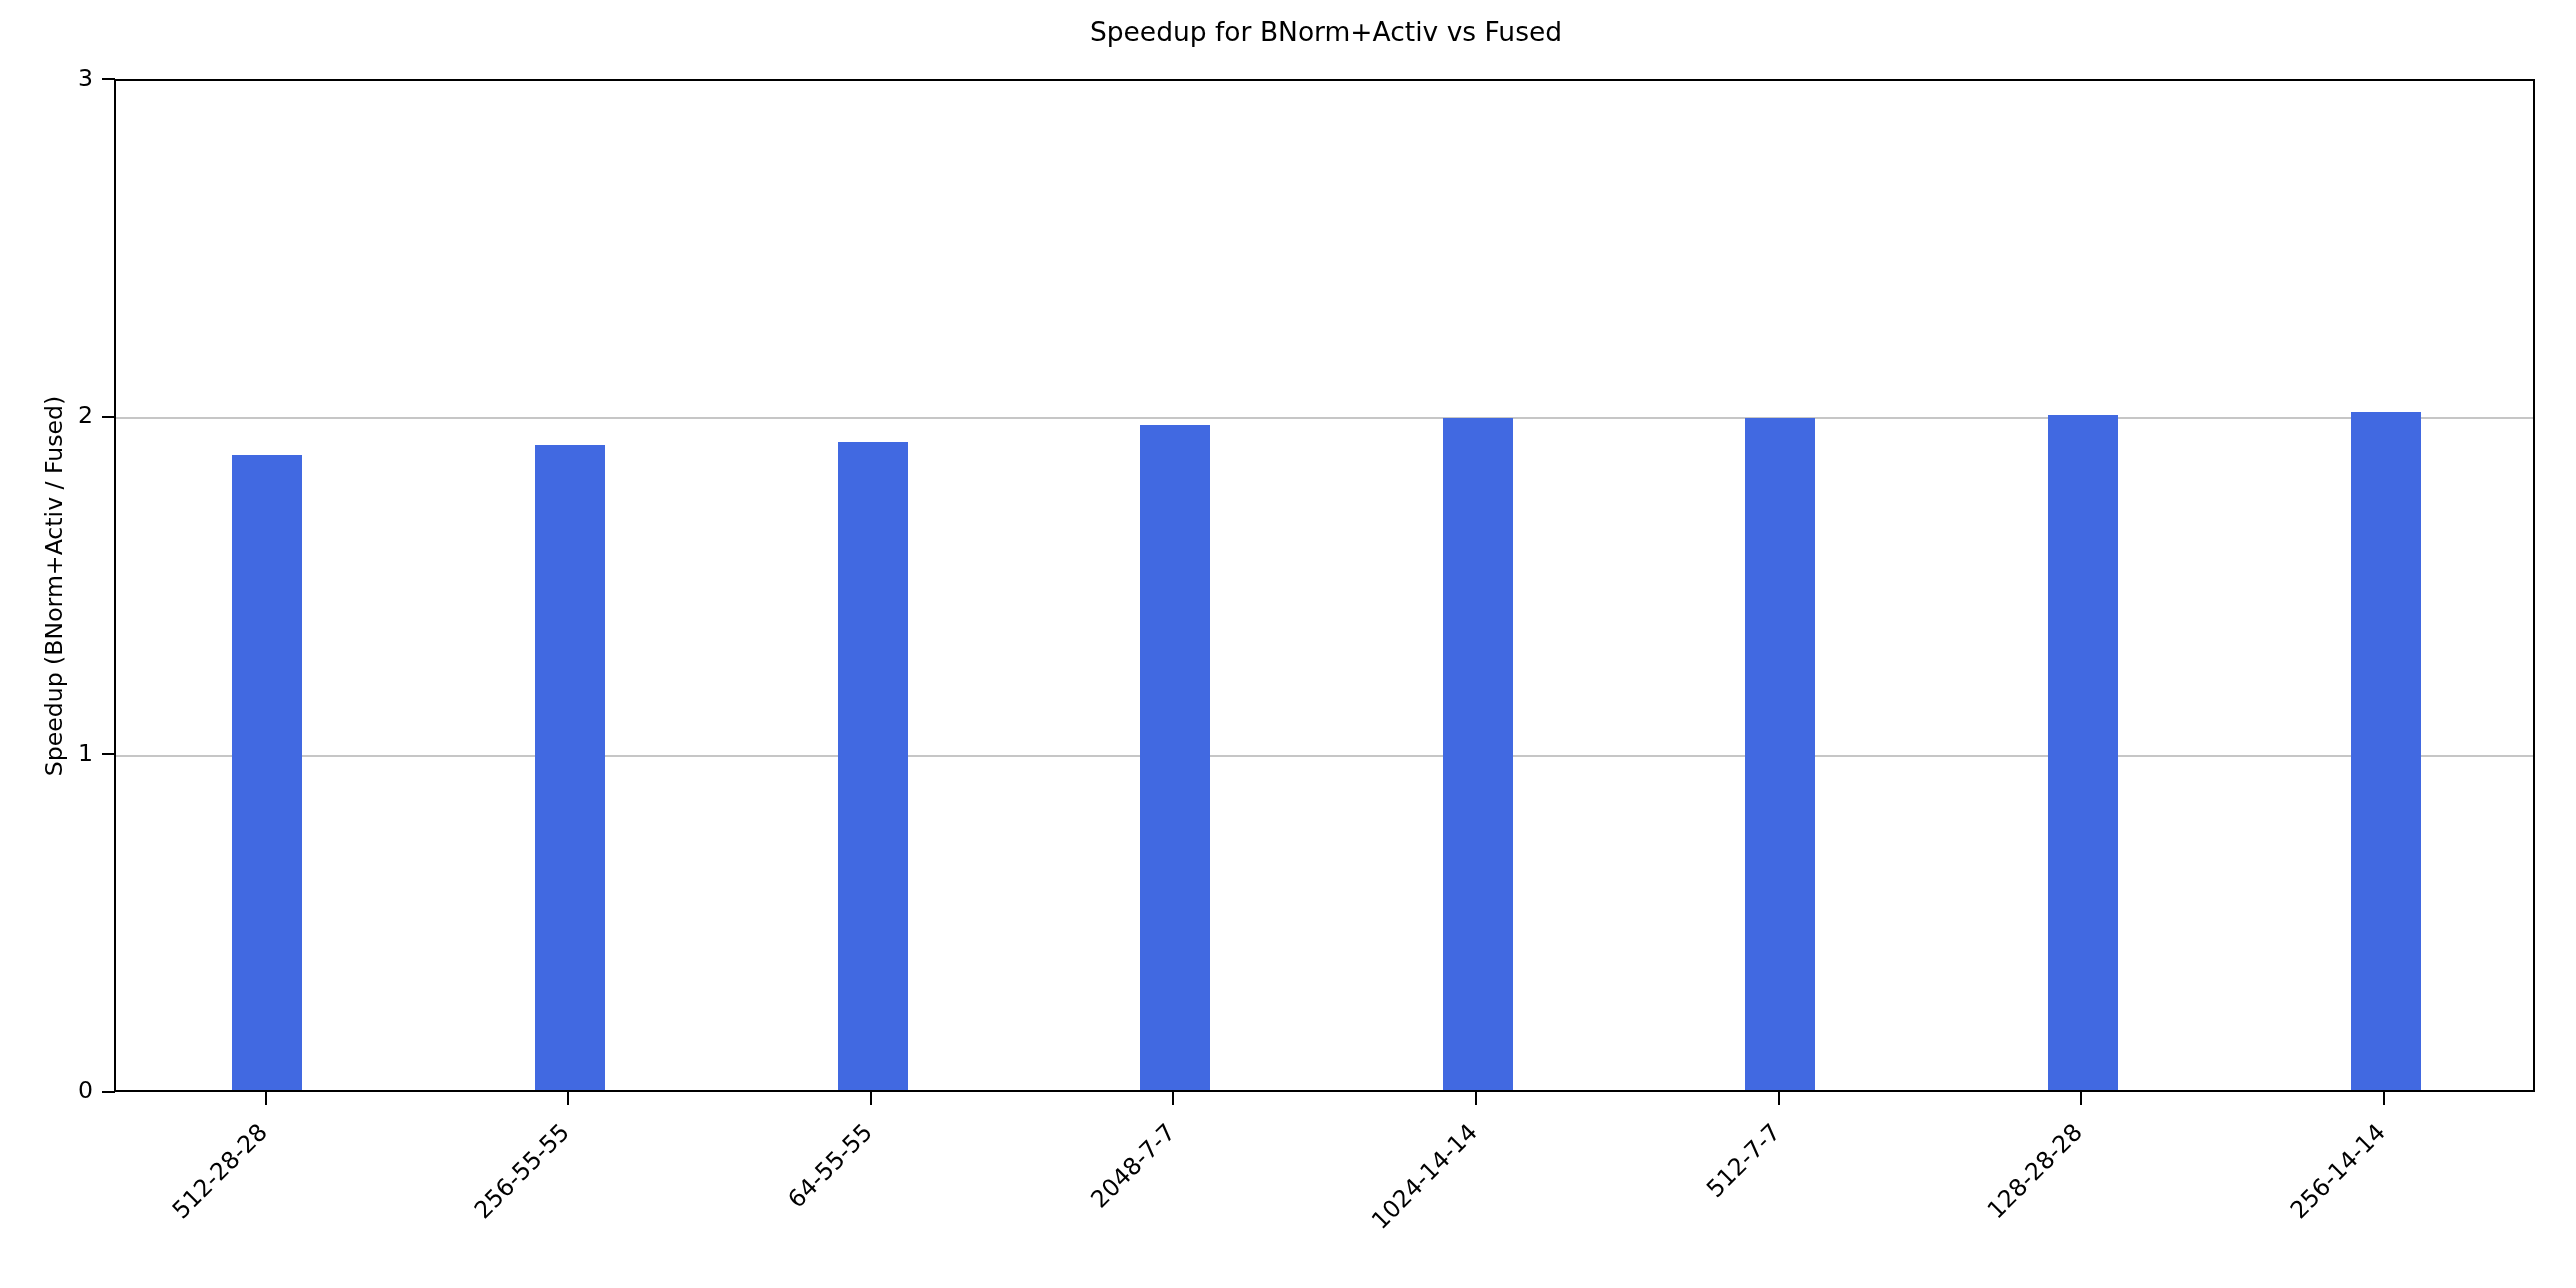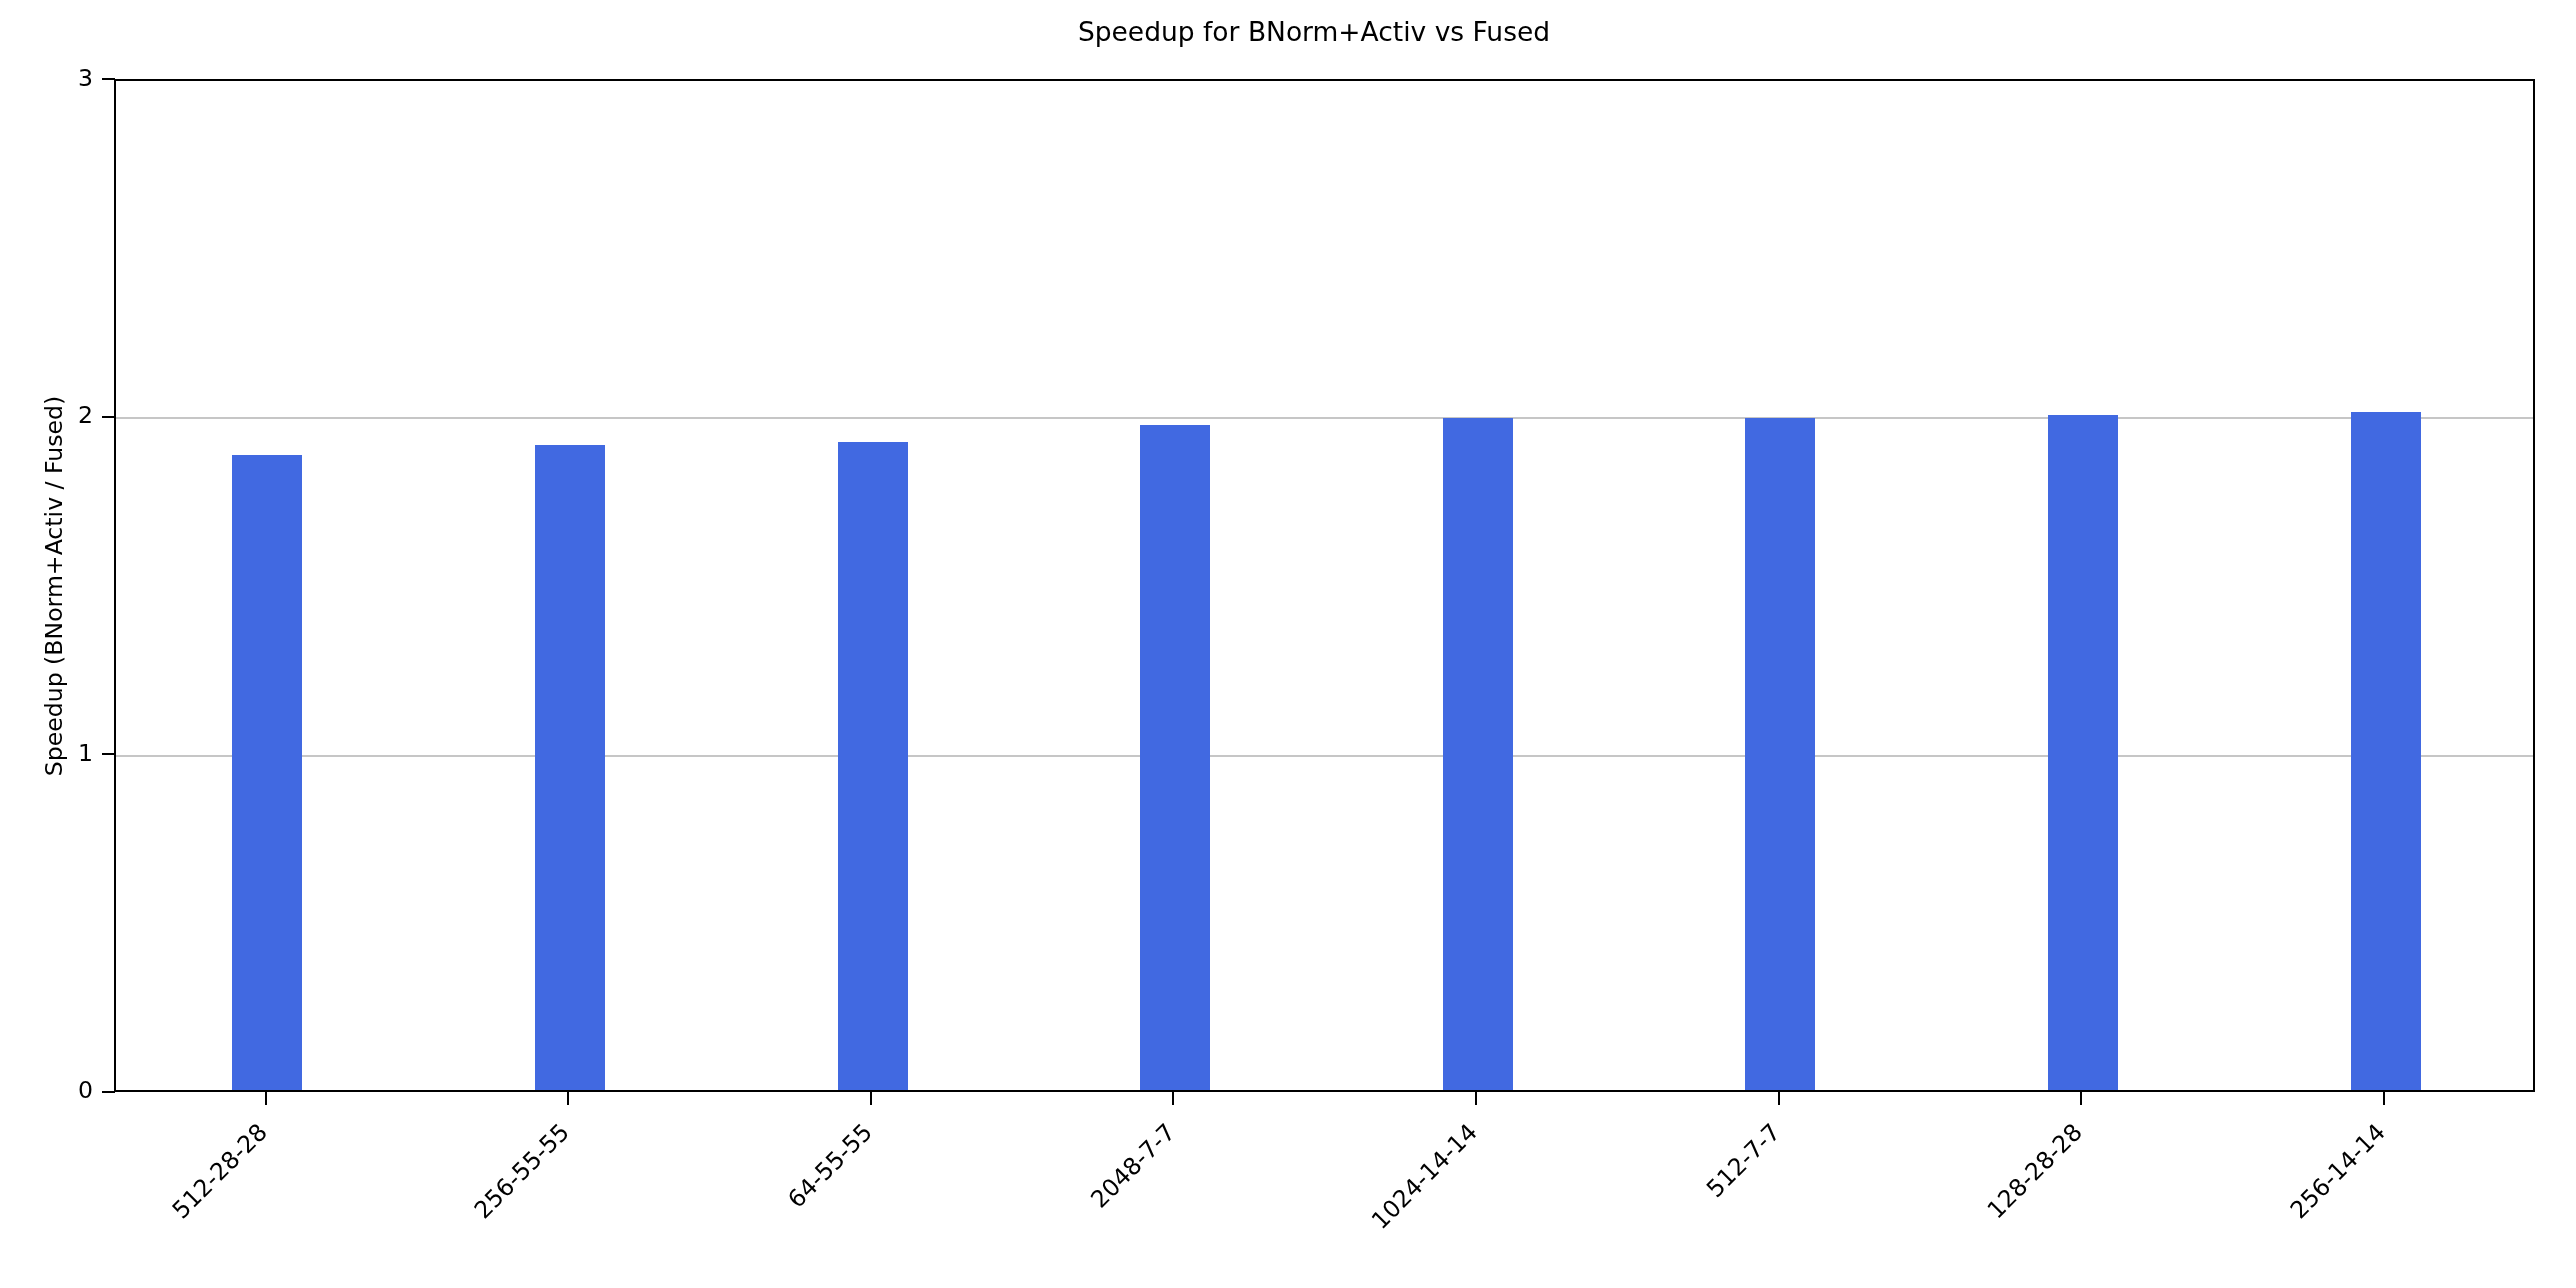--- a/index.html
+++ b/index.html
@@ -27,21 +27,21 @@
     left: 0;
     top: 15.7px;
     width: 2576px;
     text-align: center;
     font-size: 26.5px;
     color: #000000;
     line-height: 1.2;
     white-space: pre;
   }
   
-  #chart-title { left: 112px; width: 2404px; }
+  #chart-title { left: 124px; width: 2404px; }
 
   
   #plot-area {
     position: absolute;
     left: 114px;
     top: 79px;
     width: 2421px;
     height: 1013px;
     box-sizing: border-box;
     border: 2.1px solid #000000;

